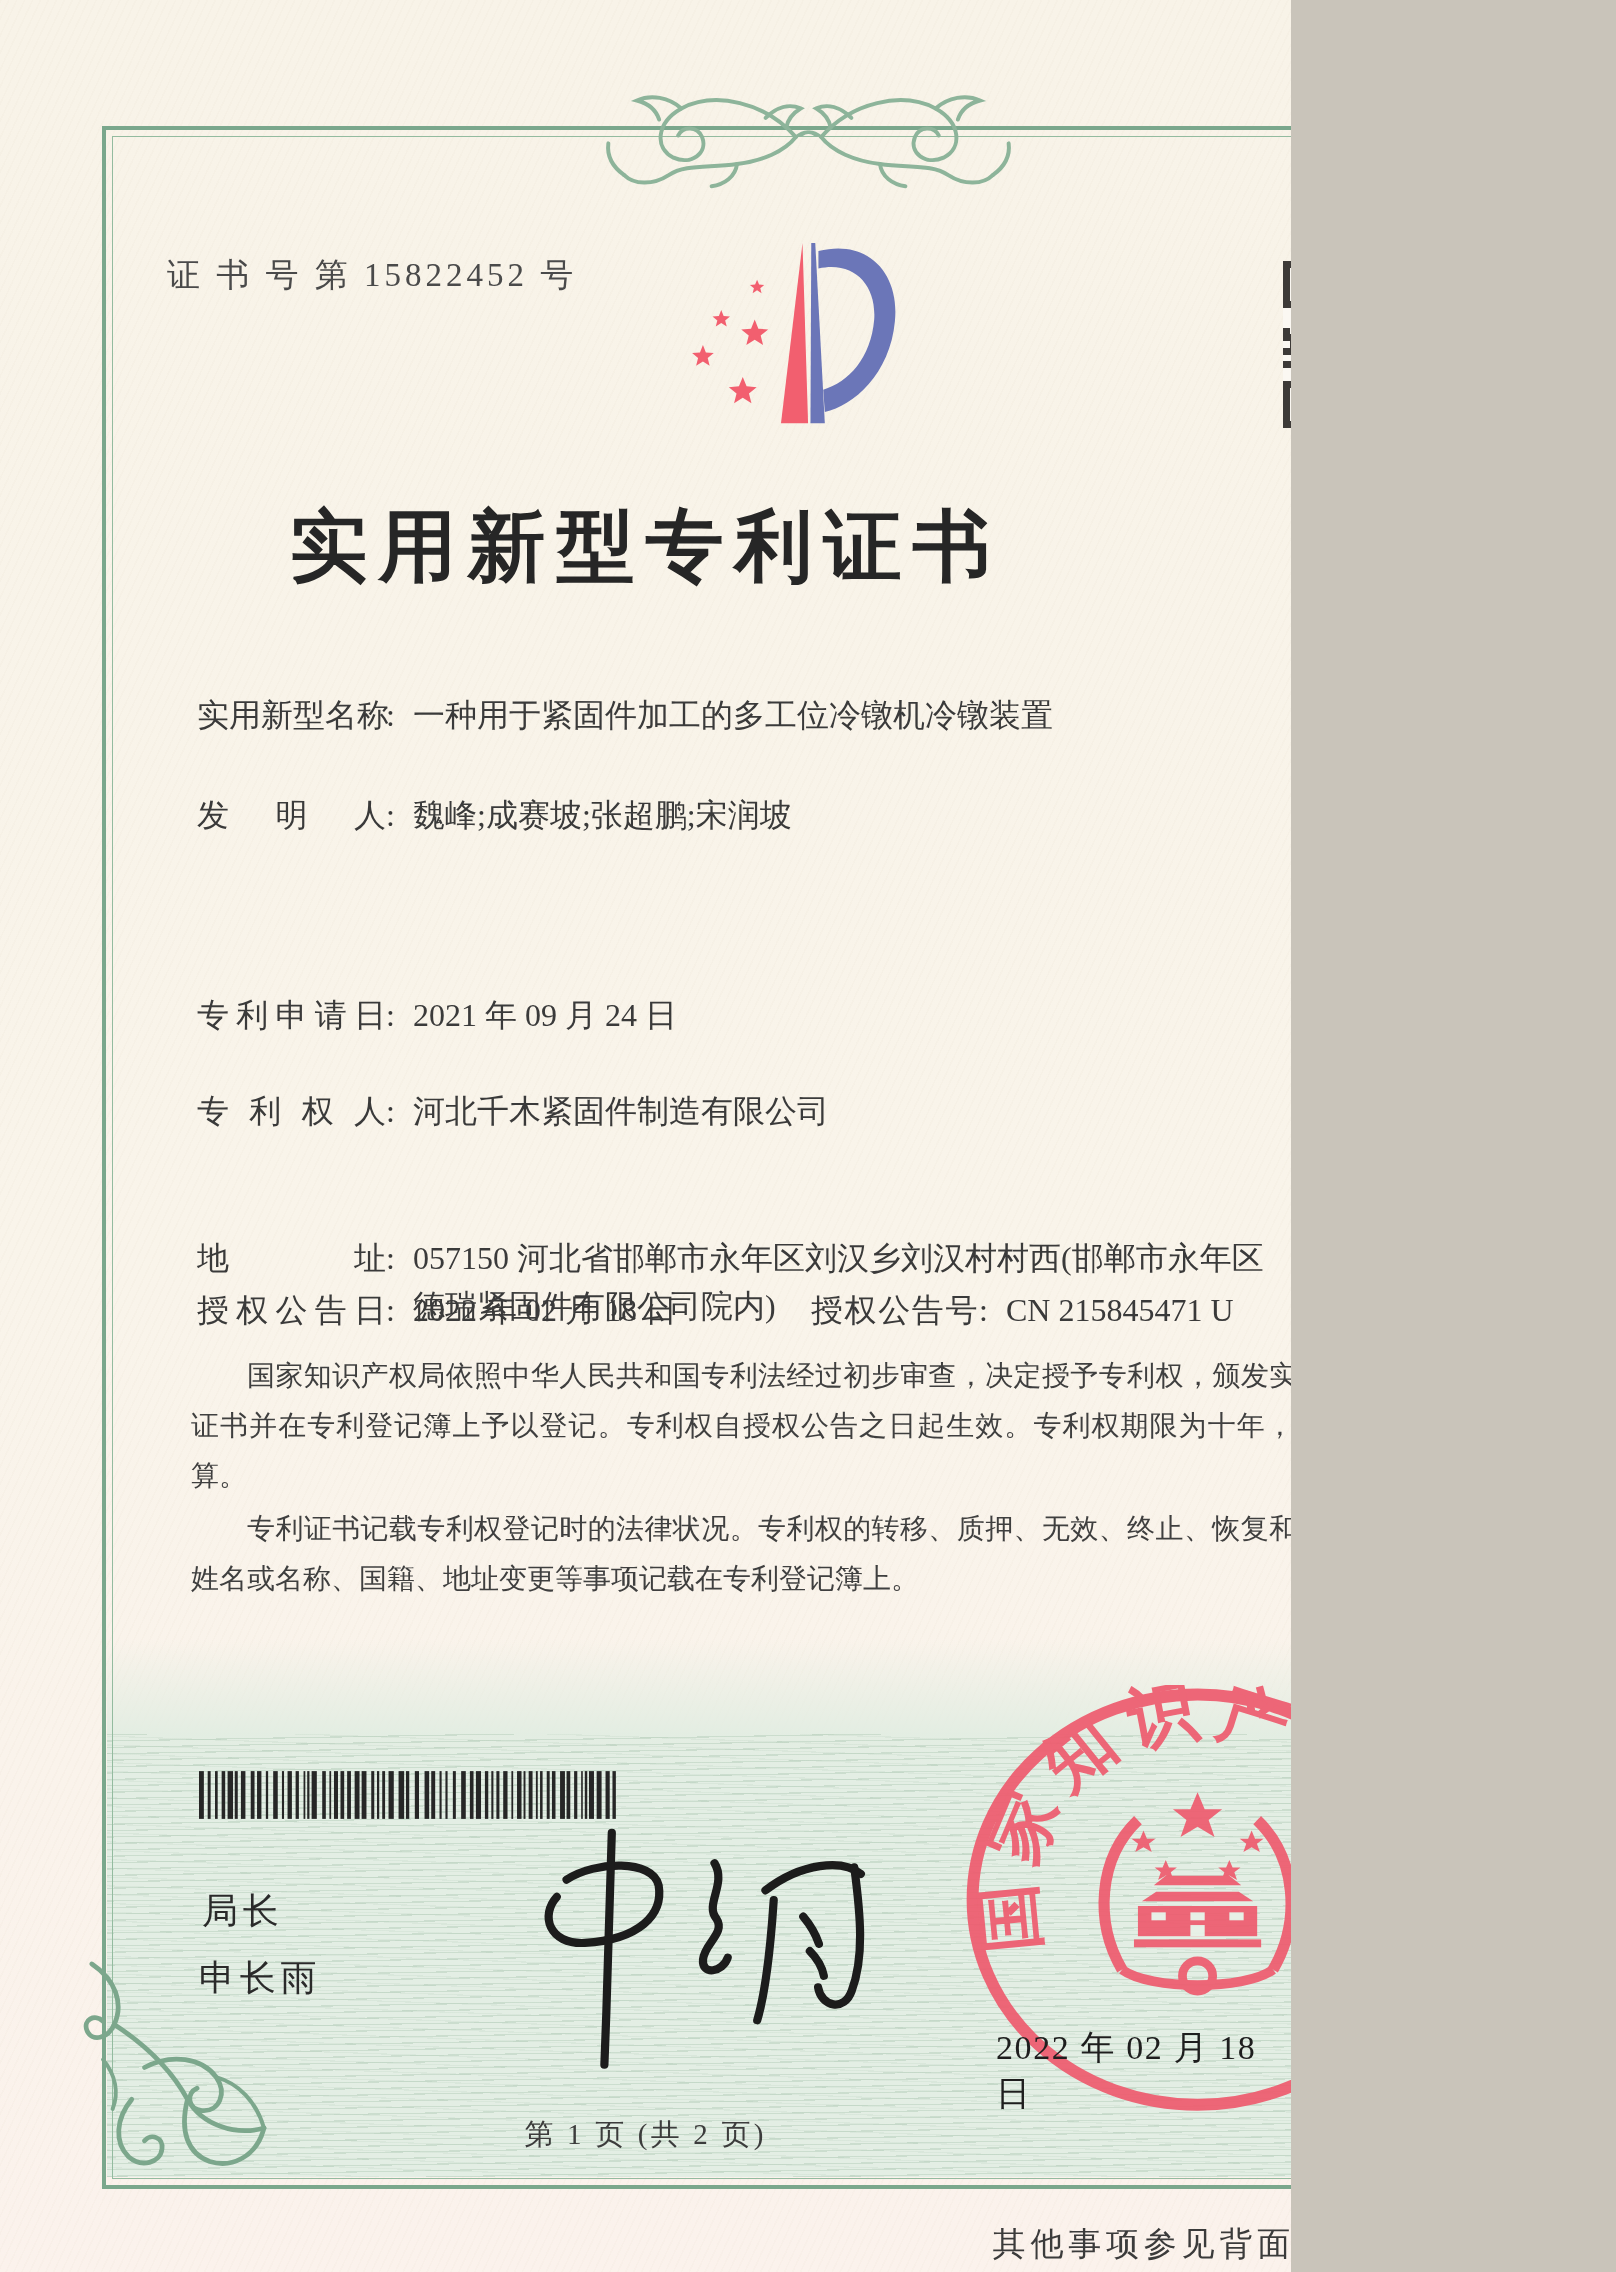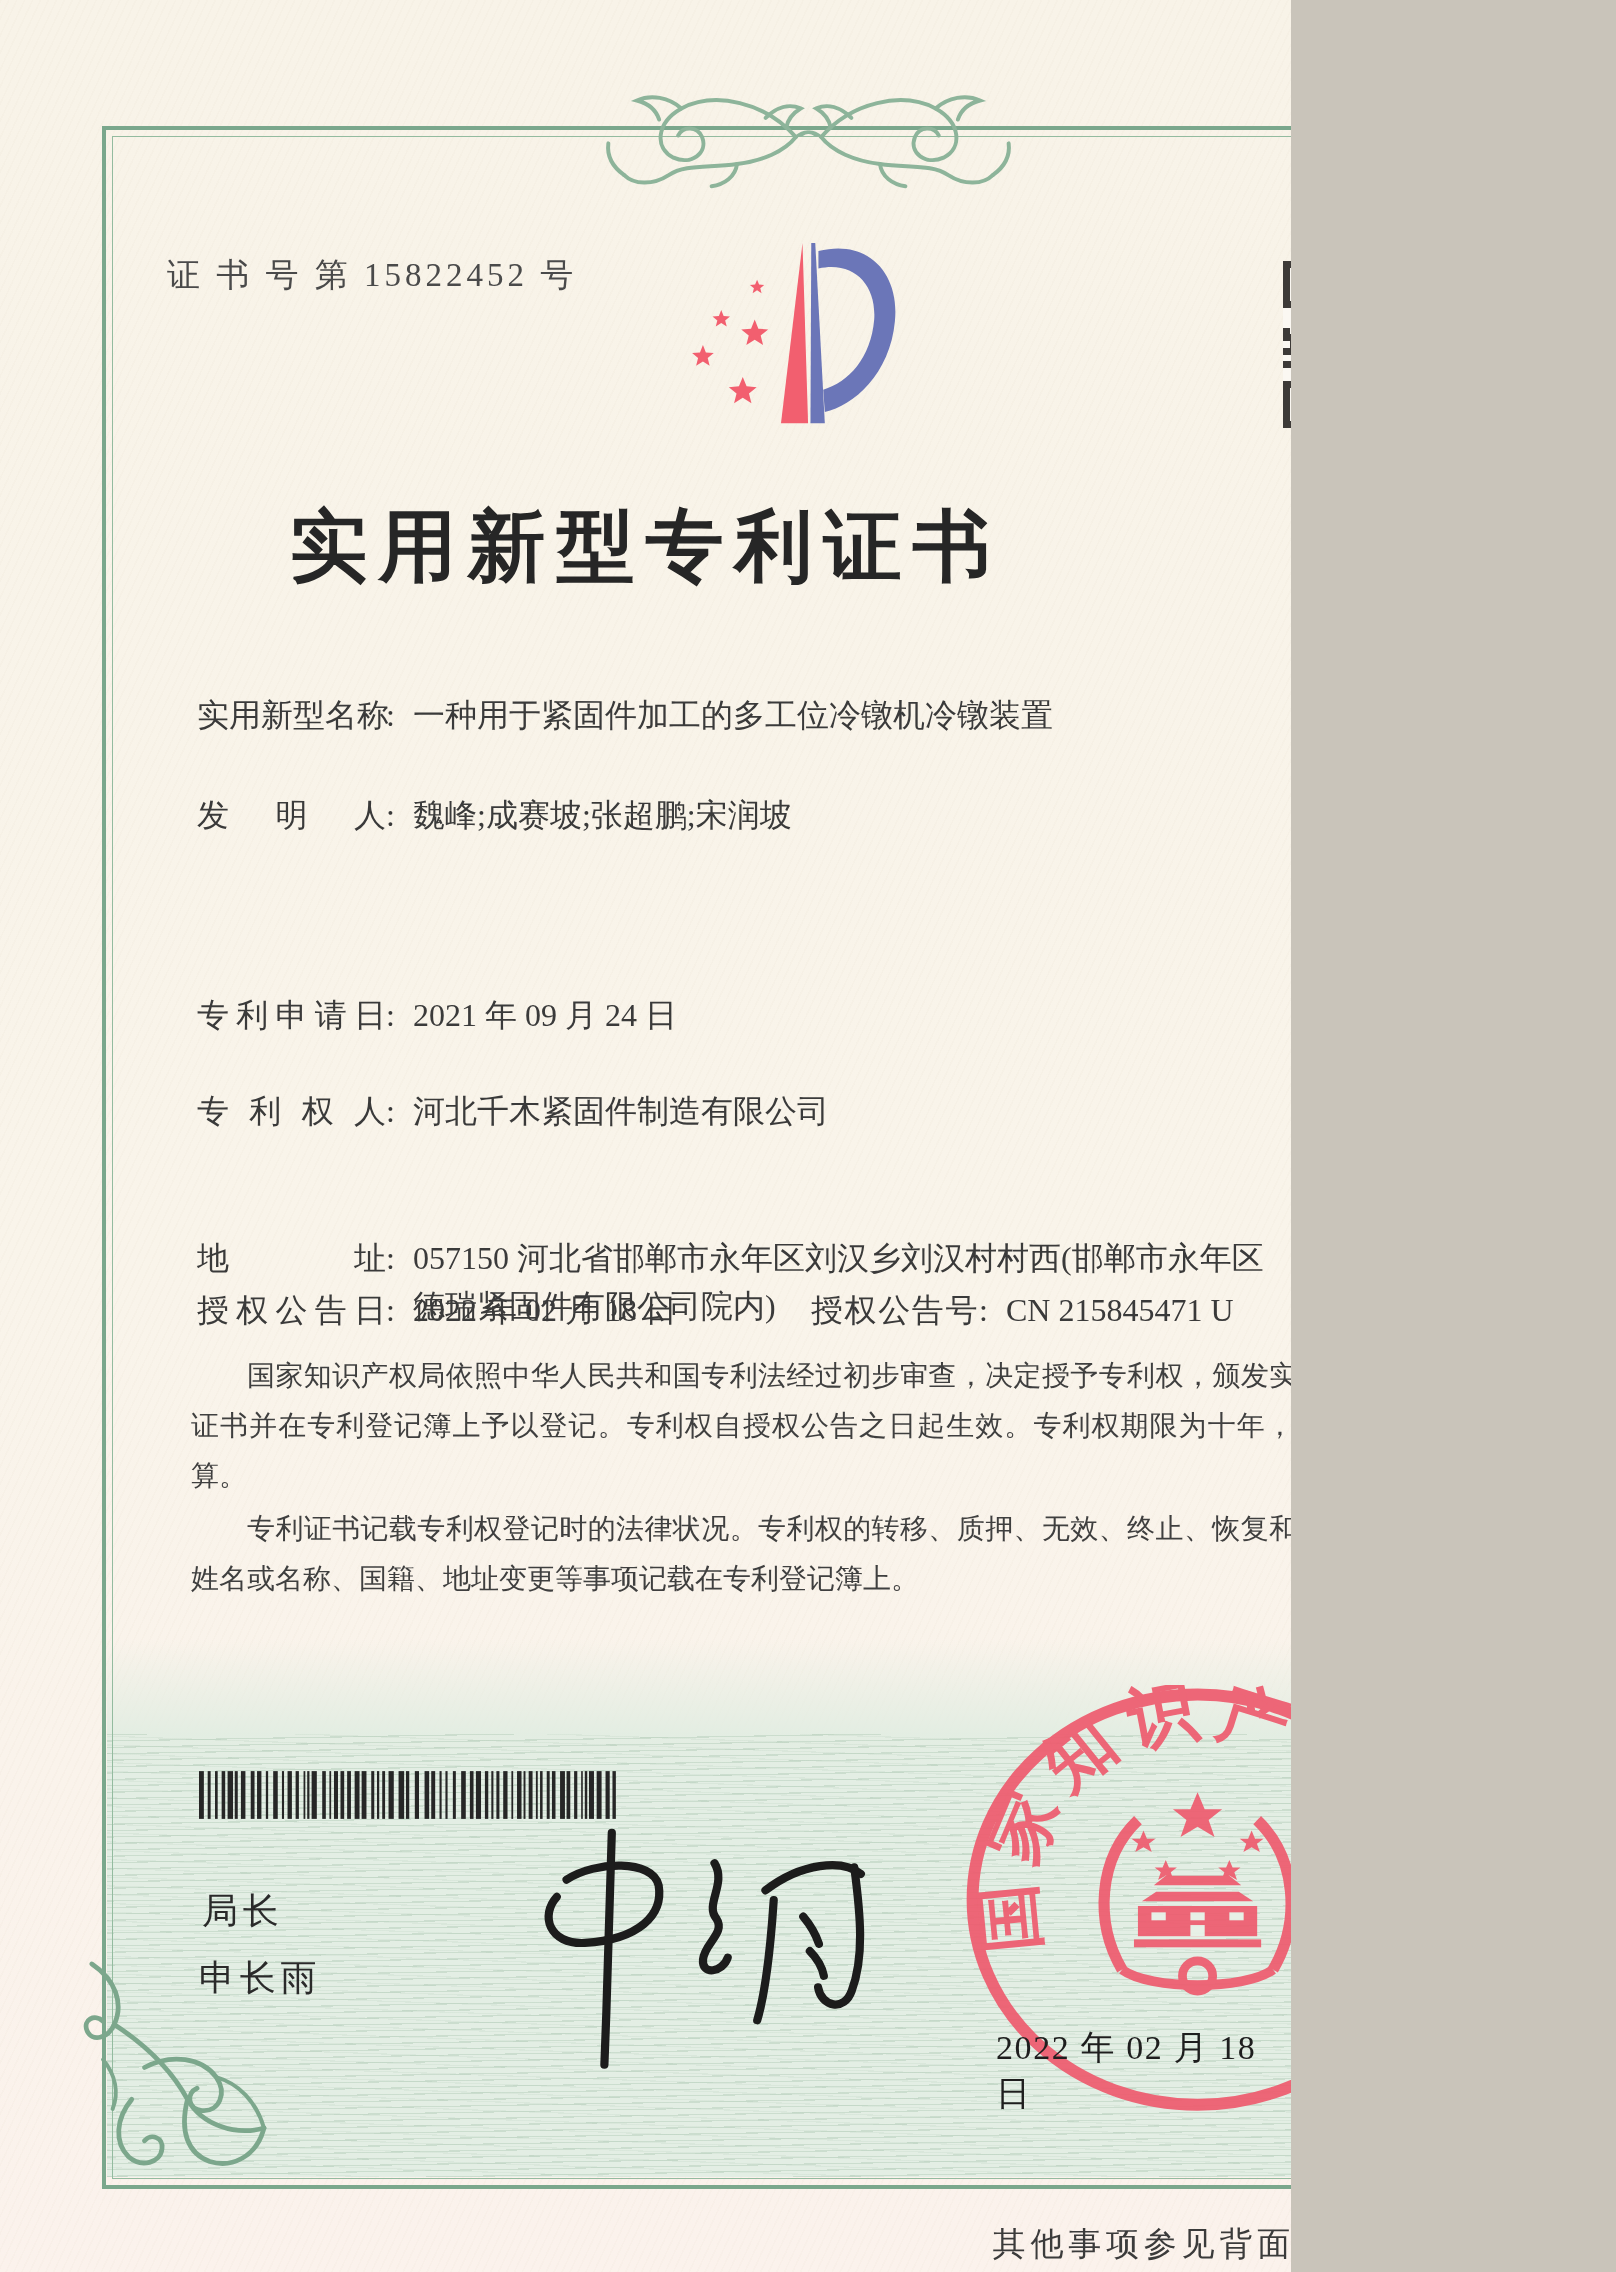--- a/index.html
+++ b/index.html
@@ -449,16 +449,17 @@
           <rect x="-9" y="44" width="18" height="14" fill="#e9f1e8"></rect>
           <path d="M-95,100 C-130,40 -125,-40 -75,-88" fill="none" stroke="#ee5b6e" stroke-width="14"></path>
           <path d="M95,100 C130,40 125,-40 75,-88" fill="none" stroke="#ee5b6e" stroke-width="14"></path>
           <path d="M-95,100 C-60,126 60,126 95,100" fill="none" stroke="#ee5b6e" stroke-width="12"></path>
           <circle cx="0" cy="108" r="19" fill="none" stroke="#ee5b6e" stroke-width="11"></circle>
         </g>
       </g>
     </svg>
     <div class="abs seal-date">2022 年 02 月 18 日</div>
 
+    <div class="abs footer-page">第 1 页 (共 2 页)</div>
     <div class="abs back-note">其他事项参见背面</div>
   </div>
 </div>
 
 
 </body></html>

